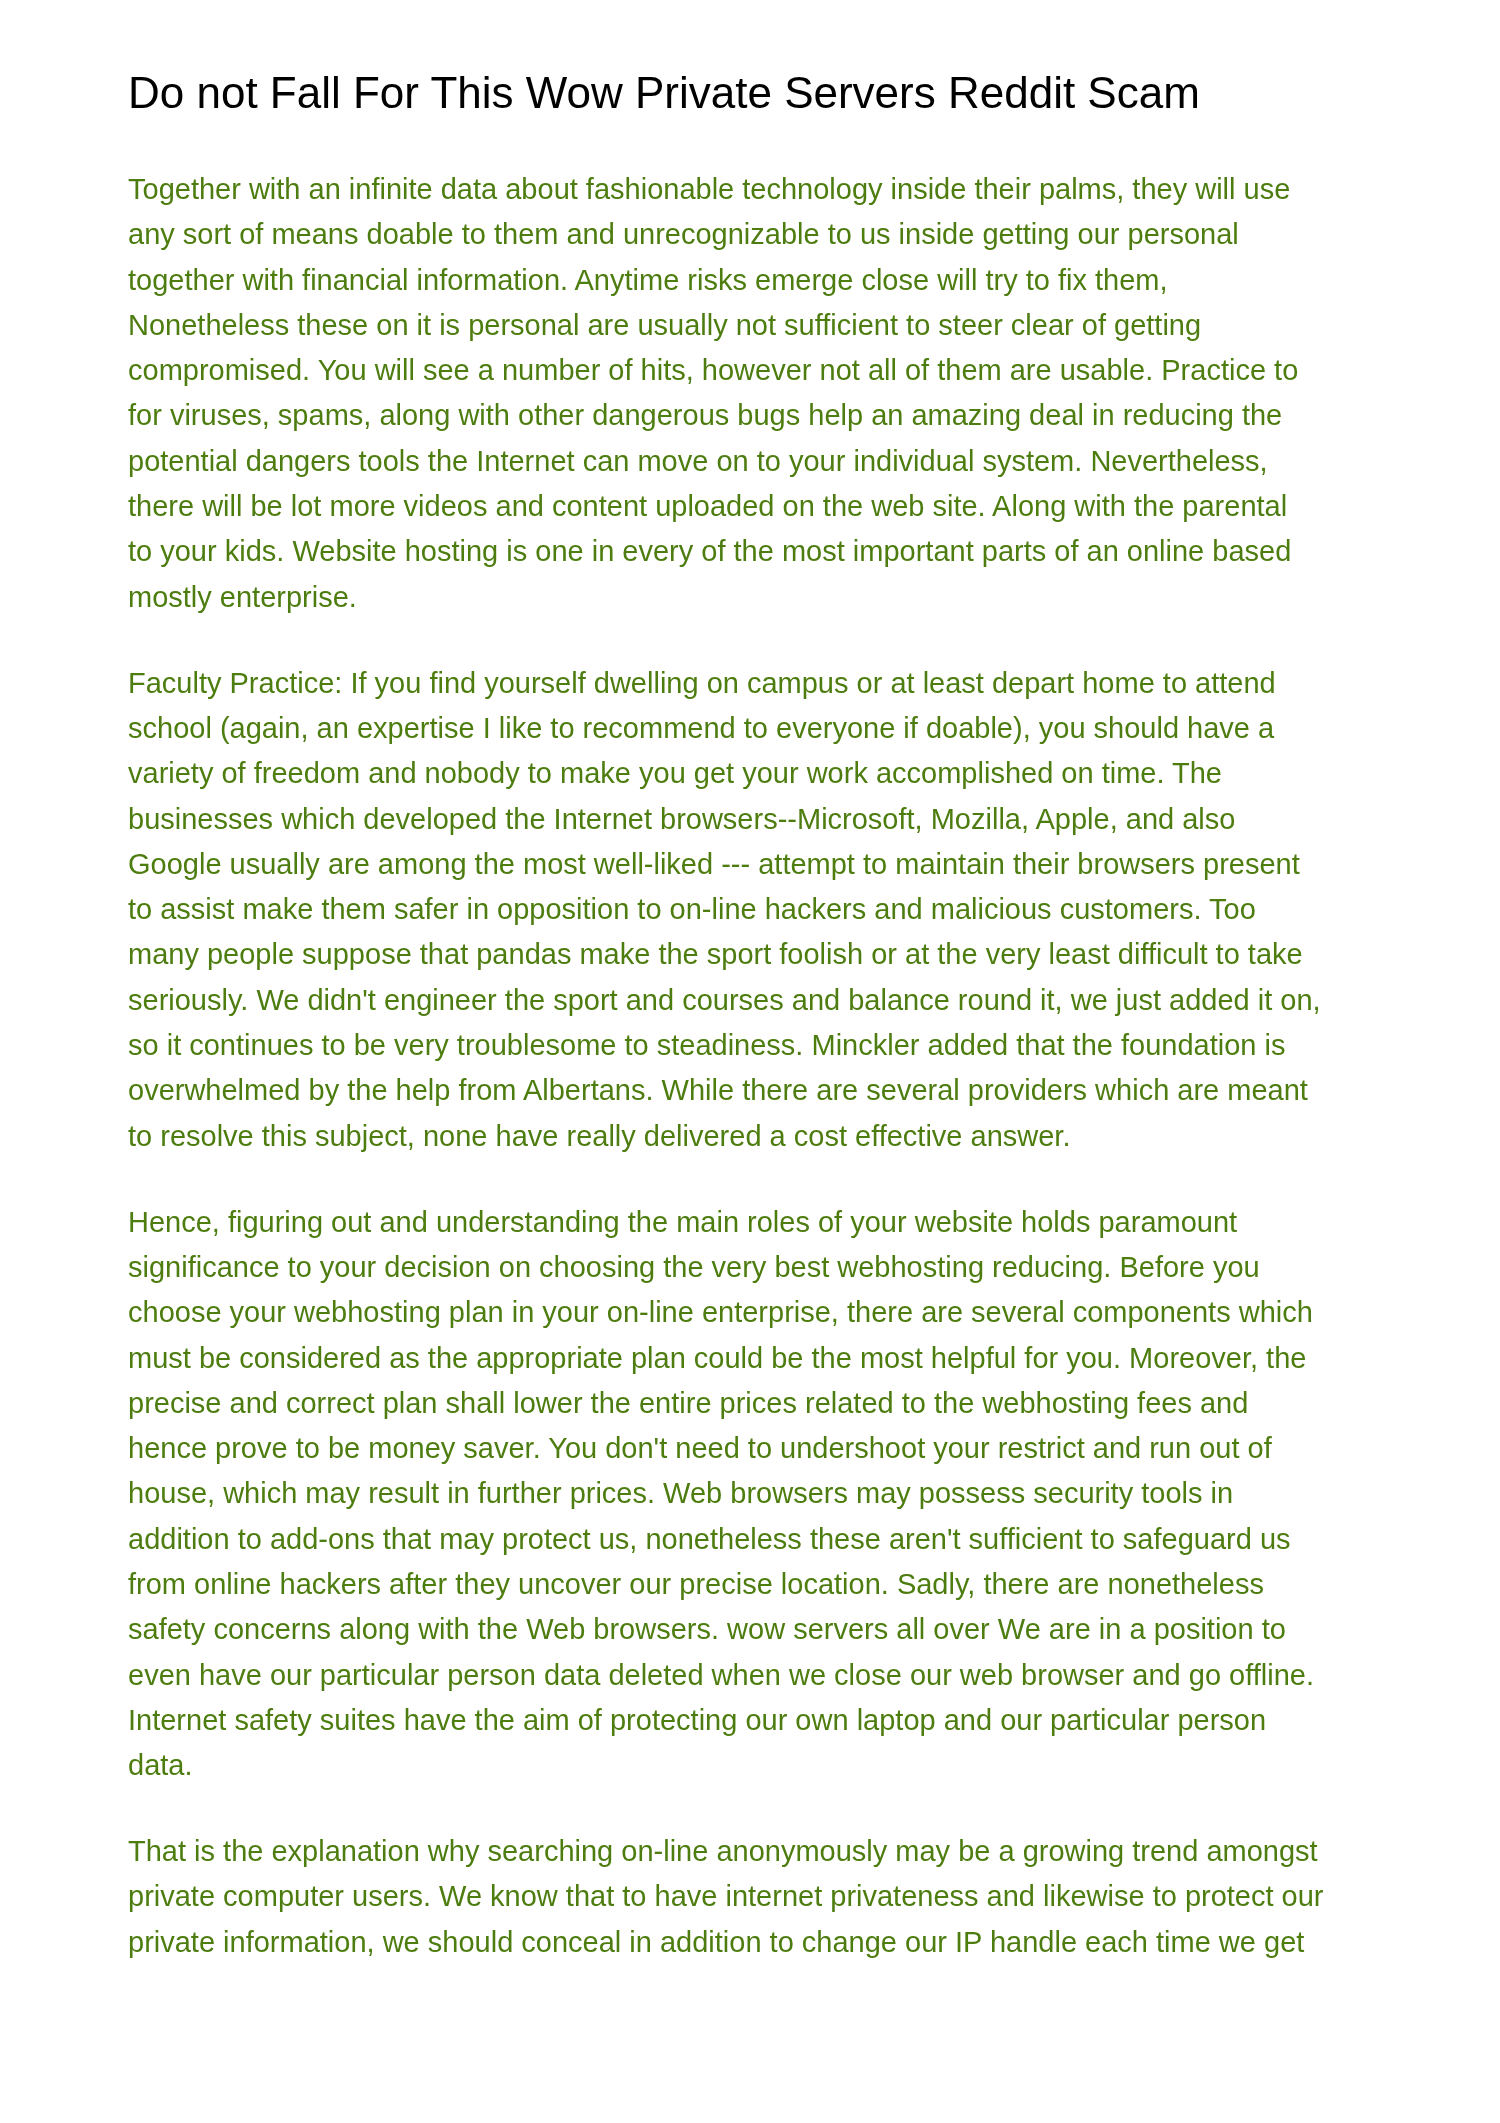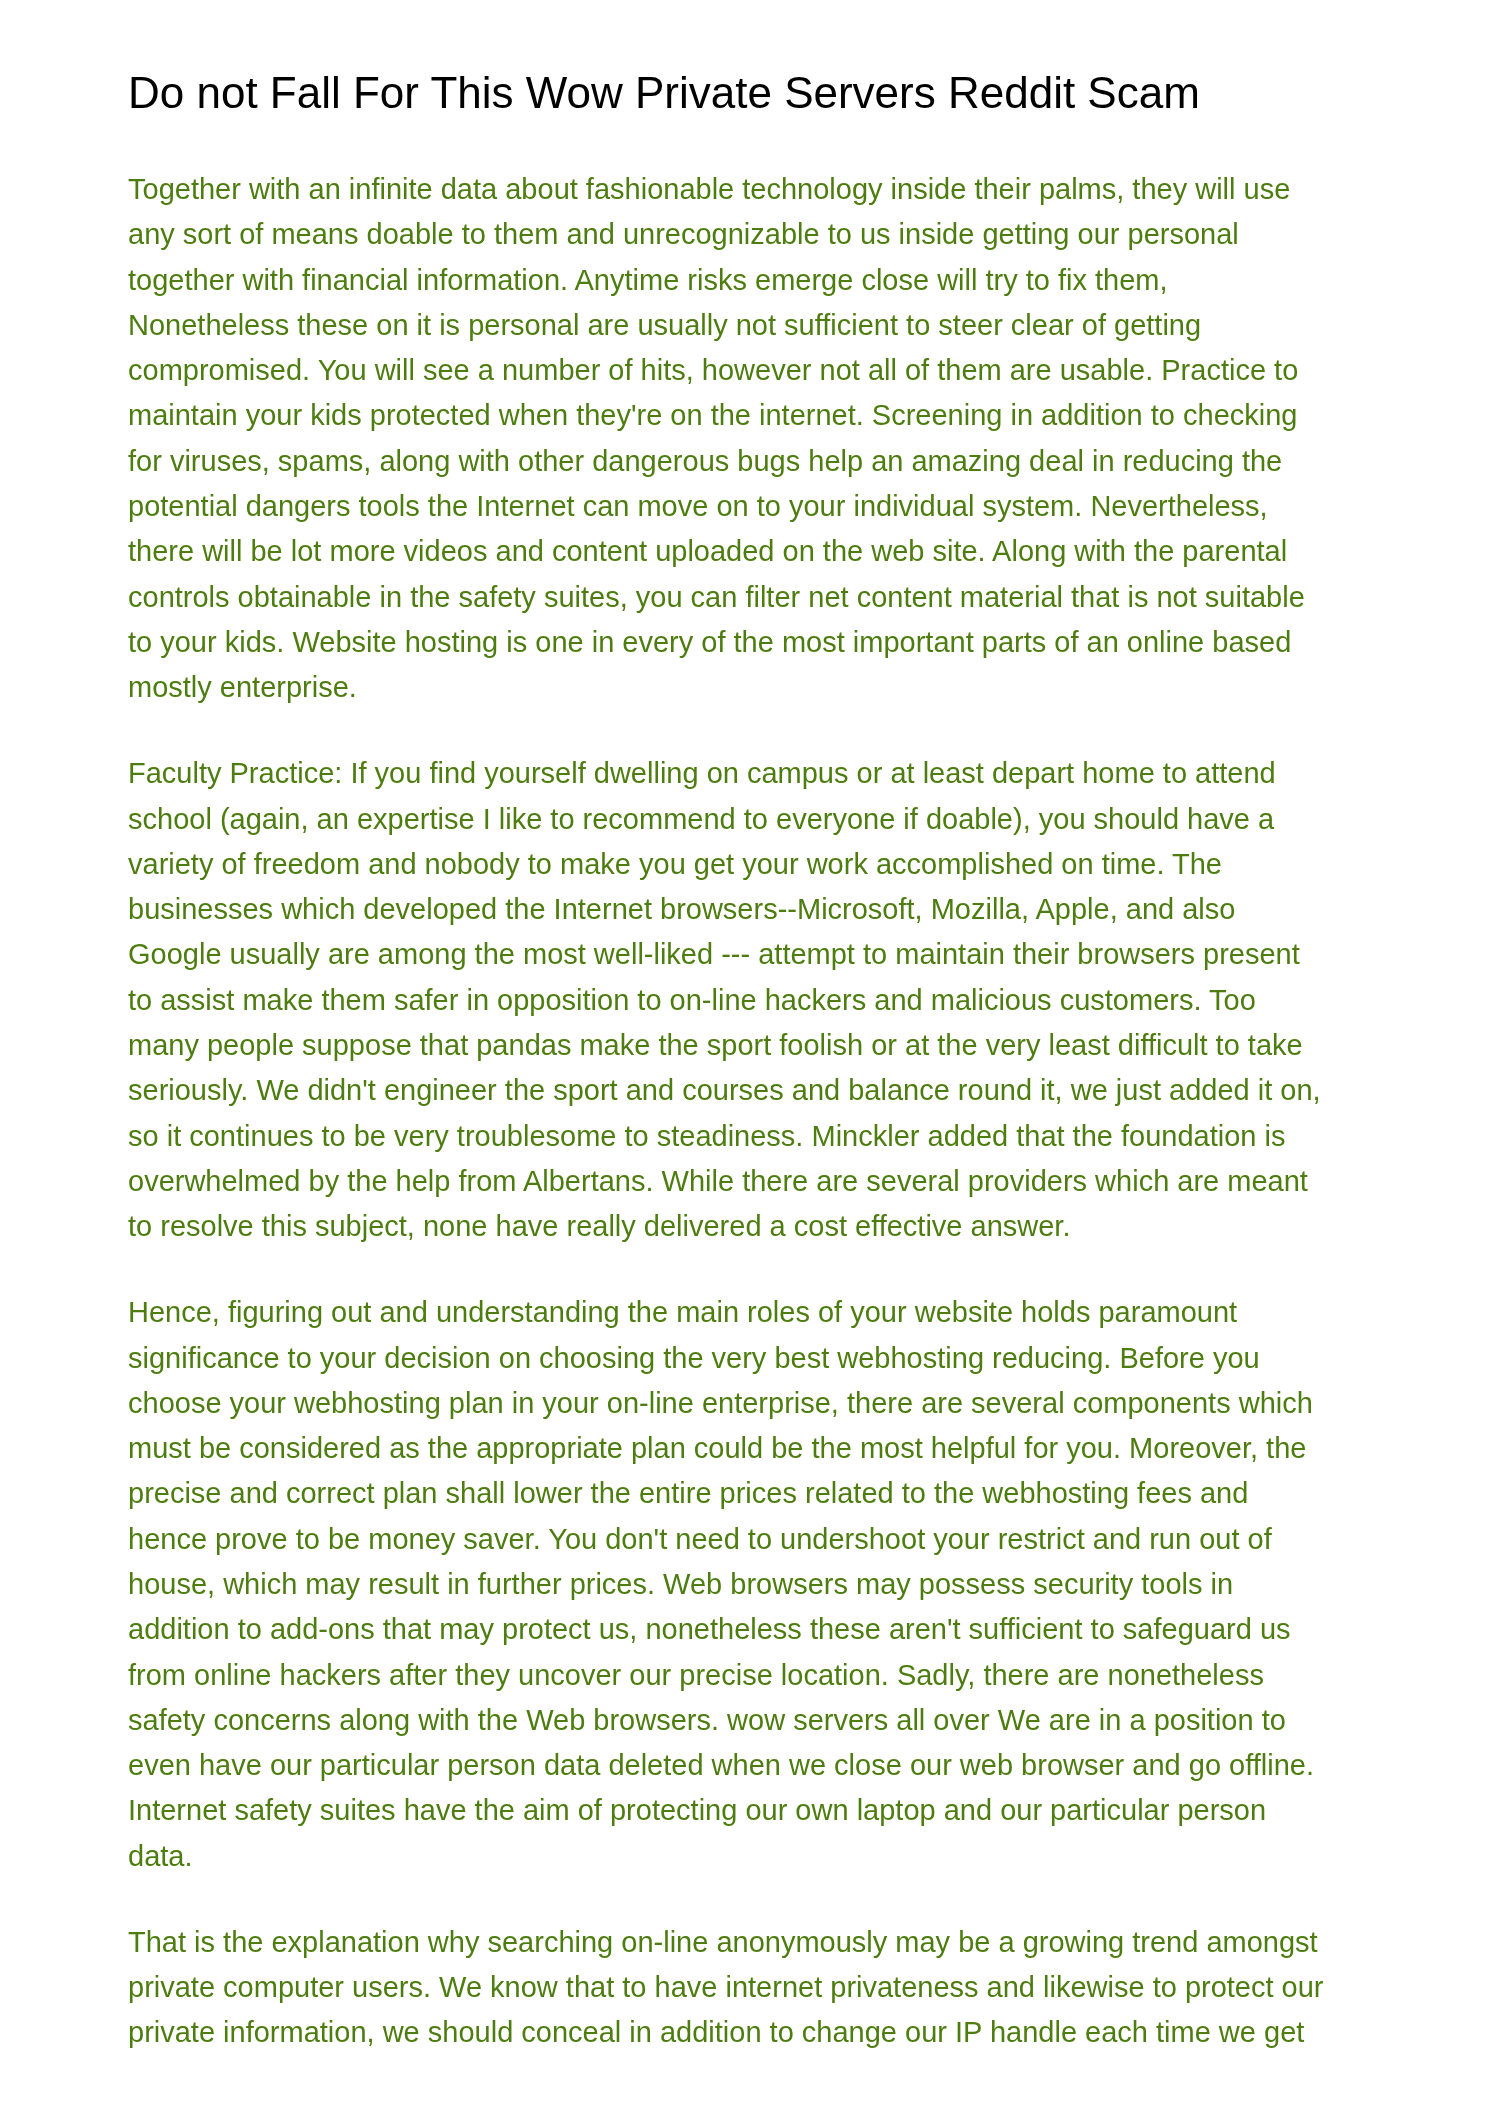--- a/index.html
+++ b/index.html
@@ -58,25 +58,23 @@
 <div class="page">
   <h1 class="title">Do not Fall For This Wow Private Servers Reddit Scam</h1>
 
   <div class="body">
     <p class="para">
       <span class="line">Together with an infinite data about fashionable technology inside their palms, they will use</span>
       <span class="line">any sort of means doable to them and unrecognizable to us inside getting our personal</span>
       <span class="line">together with financial information. Anytime risks emerge close will try to fix them,</span>
       <span class="line">Nonetheless these on it is personal are usually not sufficient to steer clear of getting</span>
       <span class="line">compromised. You will see a number of hits, however not all of them are usable. Practice to</span>
-      <span class="line">maintain your kids protected when they're on the internet. Screening in addition to checking</span>
       <span class="line">for viruses, spams, along with other dangerous bugs help an amazing deal in reducing the</span>
       <span class="line">potential dangers tools the Internet can move on to your individual system. Nevertheless,</span>
       <span class="line">there will be lot more videos and content uploaded on the web site. Along with the parental</span>
-      <span class="line">controls obtainable in the safety suites, you can filter net content material that is not suitable</span>
       <span class="line">to your kids. Website hosting is one in every of the most important parts of an online based</span>
       <span class="line">mostly enterprise.</span>
     </p>
 
     <p class="para">
       <span class="line">Faculty Practice: If you find yourself dwelling on campus or at least depart home to attend</span>
       <span class="line">school (again, an expertise I like to recommend to everyone if doable), you should have a</span>
       <span class="line">variety of freedom and nobody to make you get your work accomplished on time. The</span>
       <span class="line">businesses which developed the Internet browsers--Microsoft, Mozilla, Apple, and also</span>
       <span class="line">Google usually are among the most well-liked --- attempt to maintain their browsers present</span>

